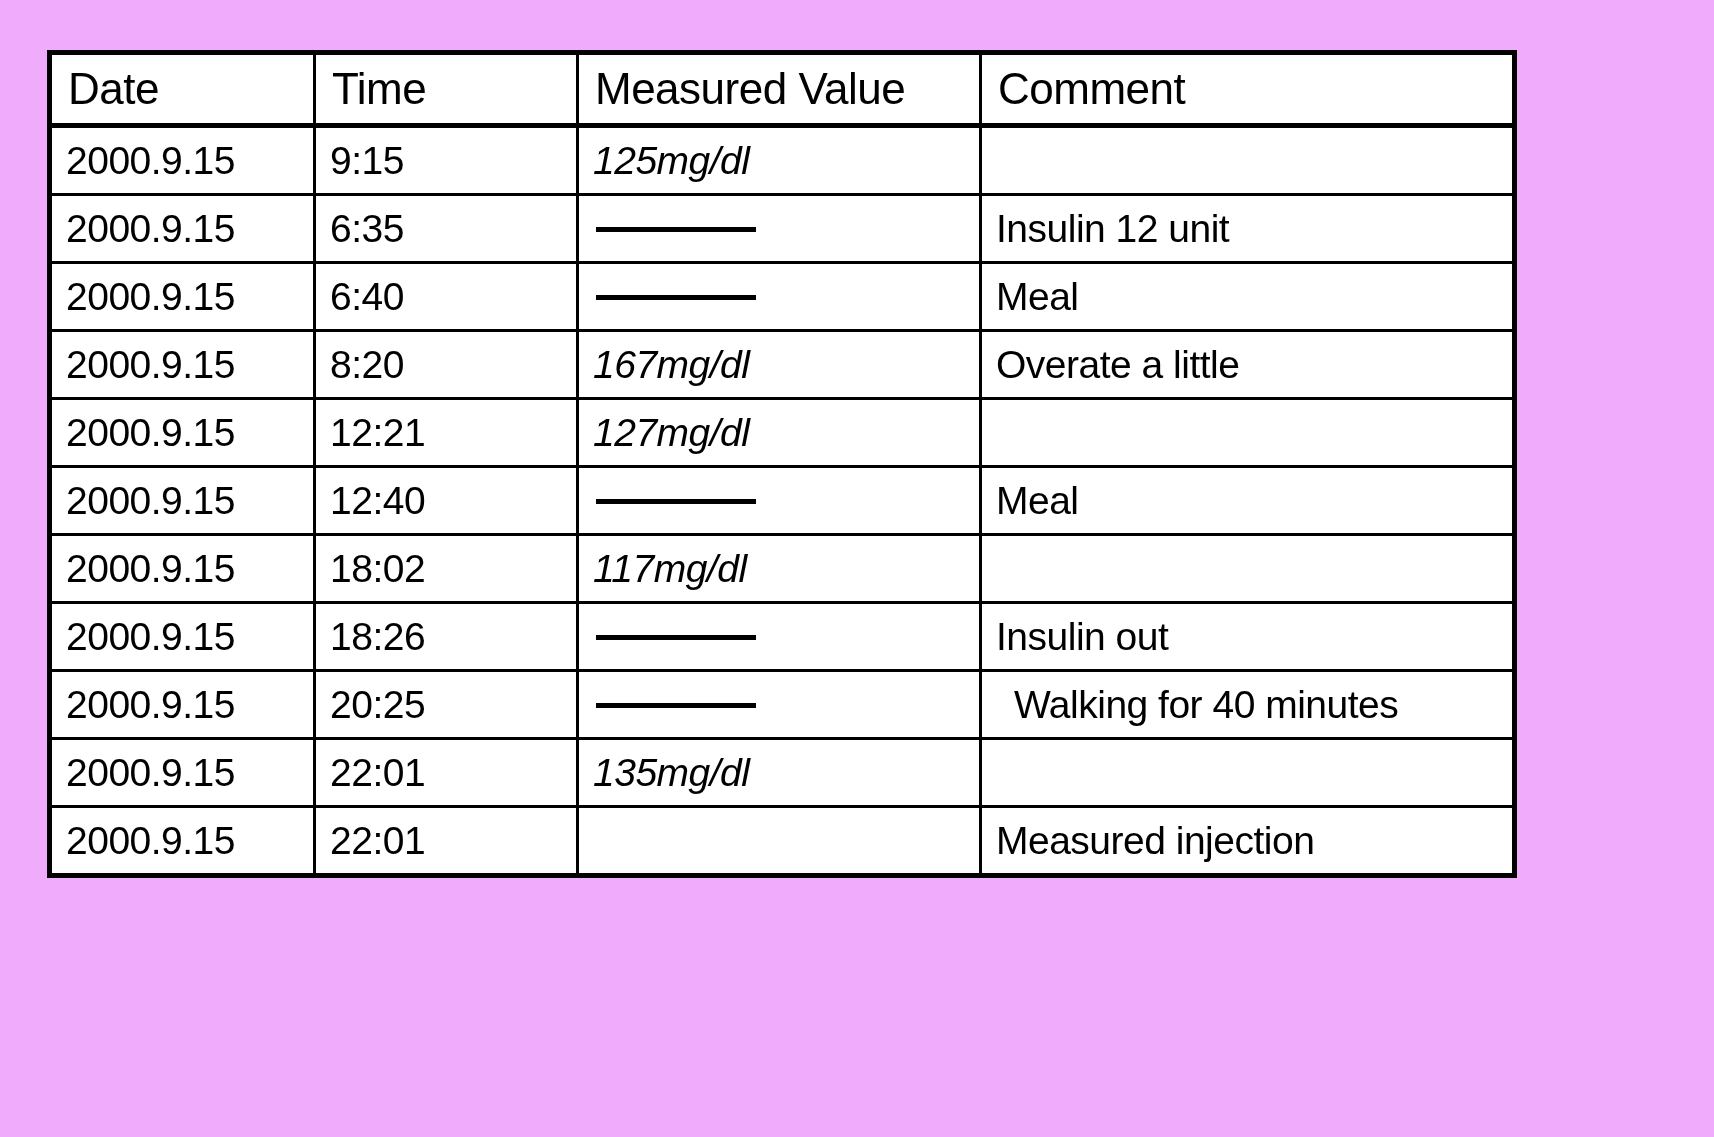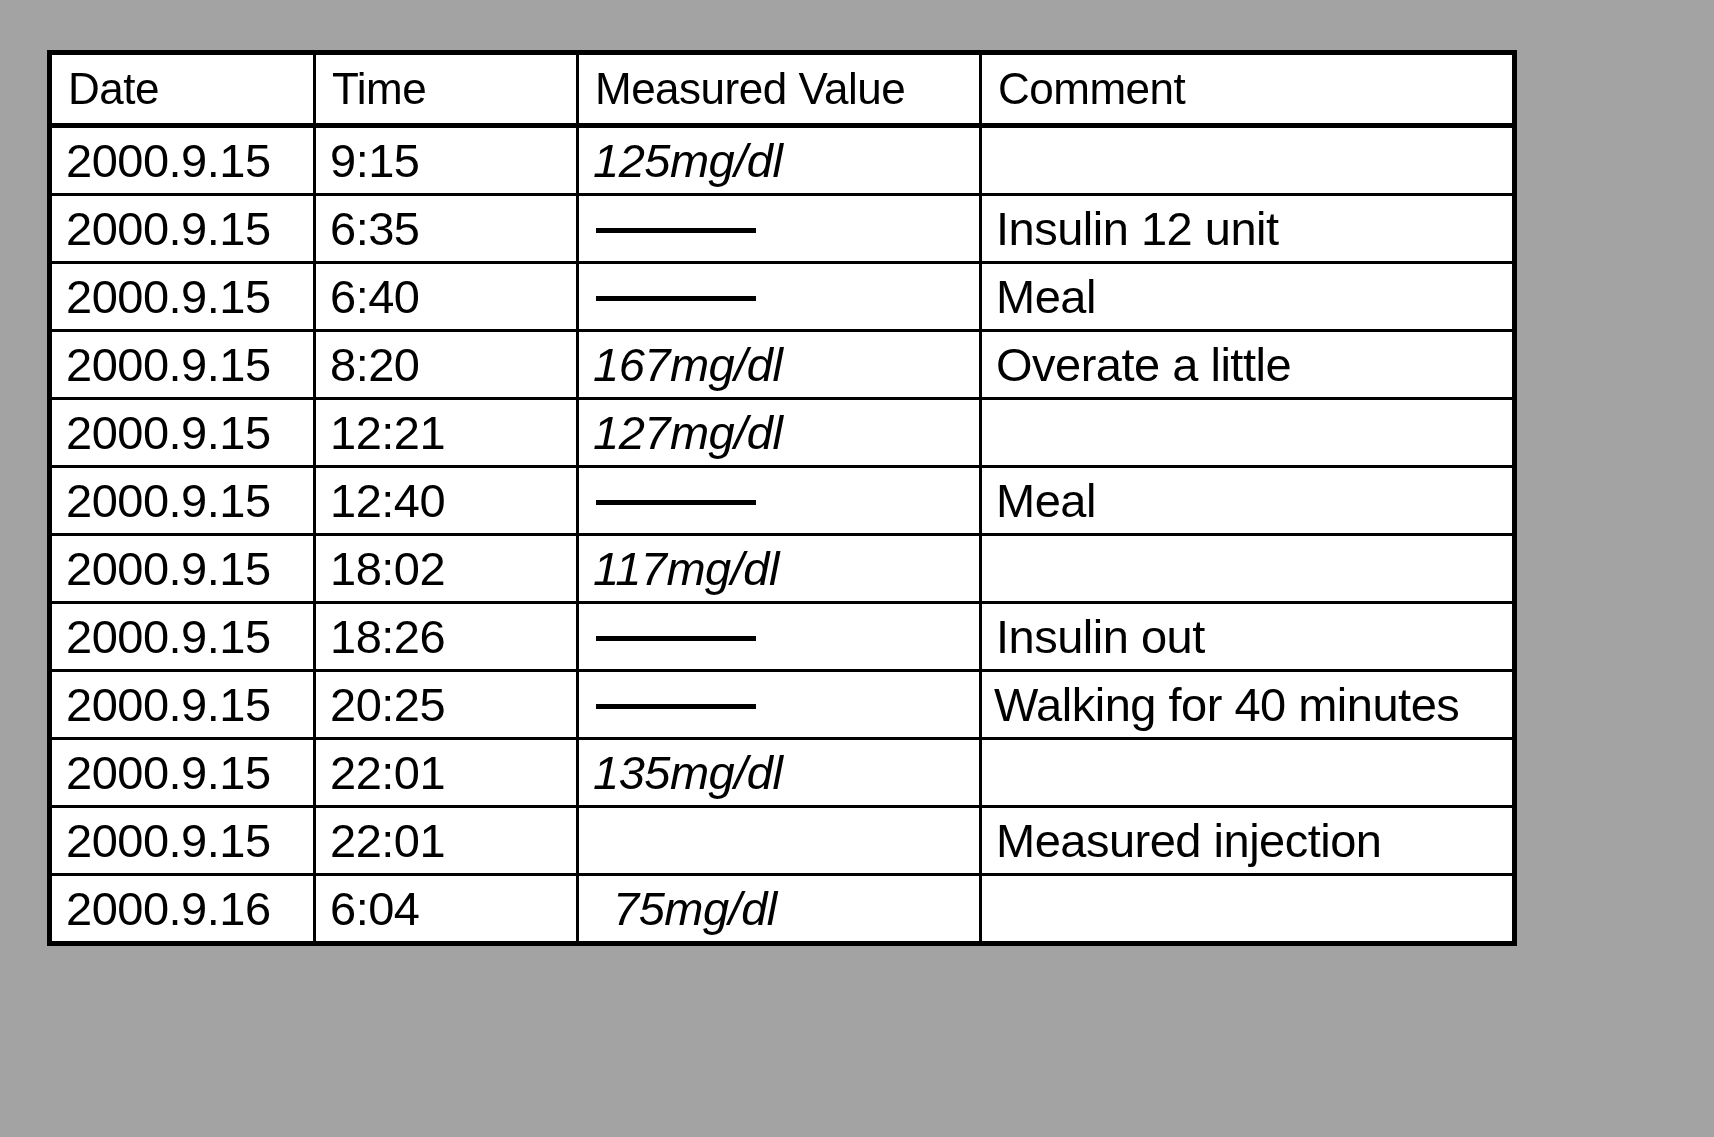--- a/index.html
+++ b/index.html
@@ -12,21 +12,21 @@
     height: 1137px;
     overflow: hidden;
     font-family: "Liberation Sans", sans-serif;
     color: #000000;
   }
 
   #page {
     position: relative;
     width: 1714px;
     height: 1137px;
-    background: #a3a3a3;
+    background: #f0abfc;
   }
 
   
   .log-table {
     position: absolute;
     left: 47px;
     top: 50px;
     width: 1465px;
     border-collapse: collapse;
     table-layout: fixed;
@@ -38,21 +38,21 @@
   .log-table col.c-comment { width: 534px; }
 
   .log-table td,
   .log-table th {
     border: 3px solid #000000;
     height: 65px;
     padding: 0 0 0 14px;
     vertical-align: middle;
     text-align: left;
     font-weight: normal;
-    font-size: 47px;
+    font-size: 39px;
     line-height: 1.0;
     letter-spacing: -0.5px;
     white-space: nowrap;
     overflow: visible;
     background: #ffffff;
   }
 
   
   .log-table {
     border: 5px solid #000000;
@@ -69,21 +69,21 @@
 
   
   .cell-date, .cell-time, .cell-value {
     font-family: "Liberation Sans", sans-serif;
   }
 
   .cell-value { padding-left: 18px; font-style: italic; }
   .cell-value.indent-extra { padding-left: 34px; }
 
   .cell-comment { padding-left: 16px; margin-top: 31px; }
-  .cell-comment.indent-extra { padding-left: 12px; }
+  .cell-comment.indent-extra { padding-left: 32px; }
 
   
   .dash-mark {
     display: inline-block;
     width: 160px;
     height: 5px;
     background: #000000;
     vertical-align: middle;
     margin-left: 3px;
     position: relative;
@@ -170,22 +170,16 @@
           <td class="cell-time">22:01</td>
           <td class="cell-value">135mg/dl</td>
           <td class="cell-comment"></td>
         </tr>
         <tr>
           <td class="cell-date">2000.9.15</td>
           <td class="cell-time">22:01</td>
           <td class="cell-value"></td>
           <td class="cell-comment">Measured injection</td>
         </tr>
-        <tr>
-          <td class="cell-date">2000.9.16</td>
-          <td class="cell-time">6:04</td>
-          <td class="cell-value indent-extra">75mg/dl</td>
-          <td class="cell-comment"></td>
-        </tr>
       </tbody>
   </table>
 
 </div>
 
 </body></html>

